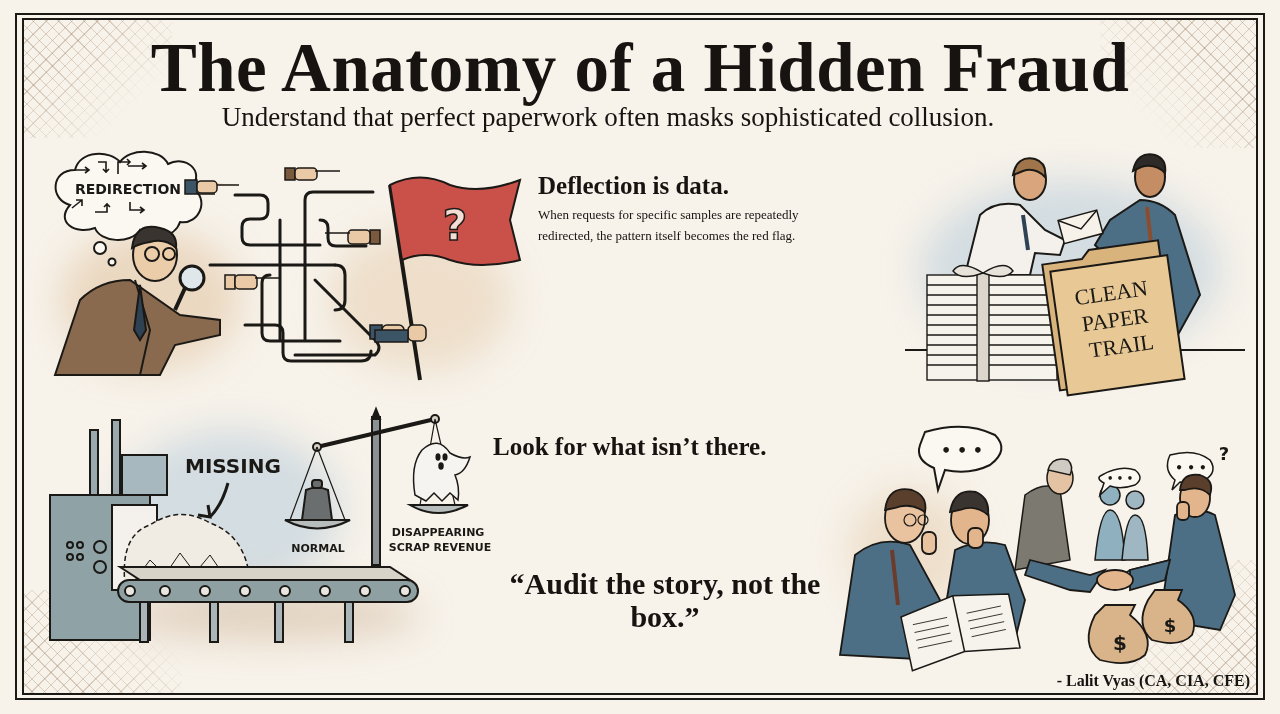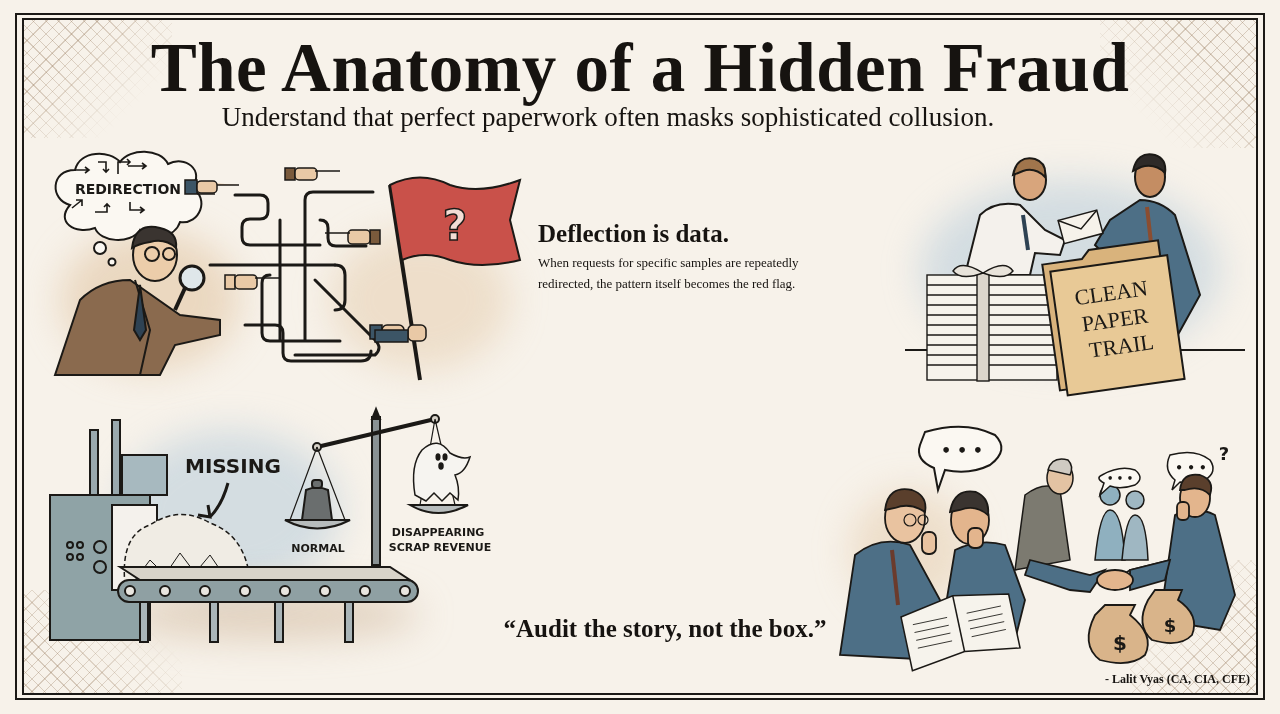--- a/index.html
+++ b/index.html
@@ -6,23 +6,23 @@
   body{width:1280px;height:714px;background:#f7f2ea;position:relative;overflow:hidden;font-family:"Liberation Serif","DejaVu Serif",serif;color:#161310;}
   .hatch{position:absolute;pointer-events:none;
     background-image:repeating-linear-gradient(45deg,rgba(150,120,90,.32) 0 1px,transparent 1px 9px),repeating-linear-gradient(-45deg,rgba(150,120,90,.32) 0 1px,transparent 1px 9px);}
   .wash{position:absolute;border-radius:50%;filter:blur(18px);pointer-events:none;}
   .frame-outer{position:absolute;left:15px;top:13px;width:1250px;height:687px;border:2px solid #1b1916;box-sizing:border-box;}
   .frame-inner{position:absolute;left:22px;top:18px;width:1236px;height:677px;border:2px solid #1b1916;box-sizing:border-box;}
   .title{position:absolute;left:0;width:1280px;top:34px;text-align:center;font-size:69px;font-weight:bold;letter-spacing:.5px;line-height:1;}
   .subtitle{position:absolute;left:0;width:1216px;top:104px;text-align:center;font-size:27px;line-height:1;}
   .sec h2{margin:0;font-size:25px;font-weight:bold;line-height:1.1;}
   .sec p{margin:4px 0 0 0;font-size:13px;line-height:21px;}
-  .sec{position:absolute;margin-top:48px;}
+  .sec{position:absolute;}
   .lbl{font-family:"DejaVu Sans",sans-serif;font-weight:bold;fill:#1b1916;}
-  .credit{position:absolute;right:30px;top:672px;font-size:12px;font-weight:bold;}
+  .credit{position:absolute;right:30px;top:672px;font-size:16px;font-weight:bold;}
   svg{position:absolute;overflow:visible;}
 </style>
 </head>
 <body>
 
 <div class="hatch" style="left:22px;top:18px;width:150px;height:120px;-webkit-mask-image:linear-gradient(135deg,#000 30%,transparent 75%);mask-image:linear-gradient(135deg,#000 30%,transparent 75%);"></div>
 <div class="hatch" style="left:1100px;top:18px;width:158px;height:130px;-webkit-mask-image:linear-gradient(225deg,#000 30%,transparent 75%);mask-image:linear-gradient(225deg,#000 30%,transparent 75%);"></div>
 <div class="hatch" style="left:22px;top:590px;width:160px;height:105px;-webkit-mask-image:linear-gradient(45deg,#000 30%,transparent 75%);mask-image:linear-gradient(45deg,#000 30%,transparent 75%);"></div>
 <div class="hatch" style="left:1130px;top:560px;width:128px;height:135px;-webkit-mask-image:linear-gradient(315deg,#000 30%,transparent 75%);mask-image:linear-gradient(315deg,#000 30%,transparent 75%);"></div>
 
@@ -226,24 +226,25 @@
     <ellipse cx="391" cy="61" rx="2" ry="3" fill="#1b1916"></ellipse>
   </g>
   <text class="lbl" x="268" y="147" font-size="11" text-anchor="middle">NORMAL</text>
   <text class="lbl" font-size="11" text-anchor="middle">
     <tspan x="390" y="131">DISAPPEARING</tspan>
     <tspan x="390" y="146">SCRAP REVENUE</tspan>
   </text>
 </svg>
 
 <div class="sec" style="left:493px;top:433px;width:360px;">
+  <h2>Look for what isn’t there.</h2>
 </div>
 
 <div class="sec" style="left:495px;top:567px;width:340px;text-align:center;">
-  <h2 style="font-size:25px;">“Audit the story, not the box.”</h2>
+  <h2 style="font-size:30px;">“Audit the story, not the box.”</h2>
 </div>
 
 <svg style="left:830px;top:420px;" width="420" height="250" viewBox="0 0 420 250">
 
   <g>
     <path d="M95 12 Q135 0 165 15 Q180 30 160 45 Q140 55 115 50 L108 70 L104 48 Q85 40 90 25 Z" fill="#fbf8f2" stroke="#1b1916" stroke-width="2"></path>
     <text x="132" y="36" font-family="DejaVu Sans, sans-serif" font-weight="bold" font-size="16" text-anchor="middle" fill="#1b1916">• • •</text>
   </g>
 
   <g stroke="#1b1916" stroke-width="1.5">

